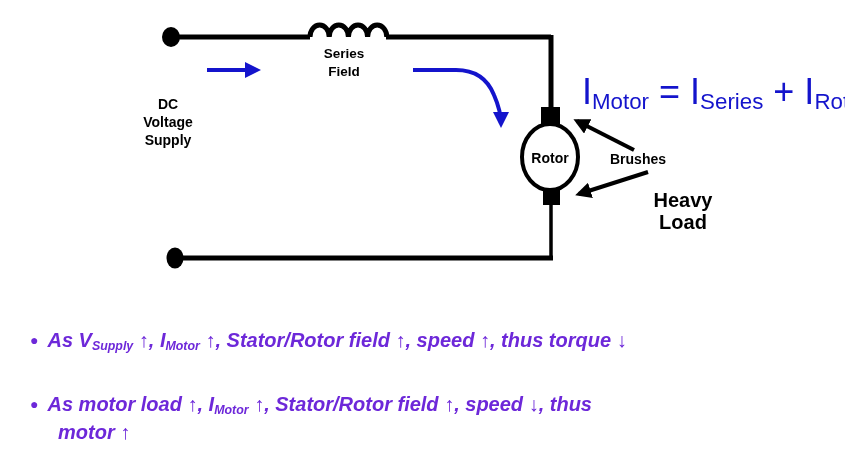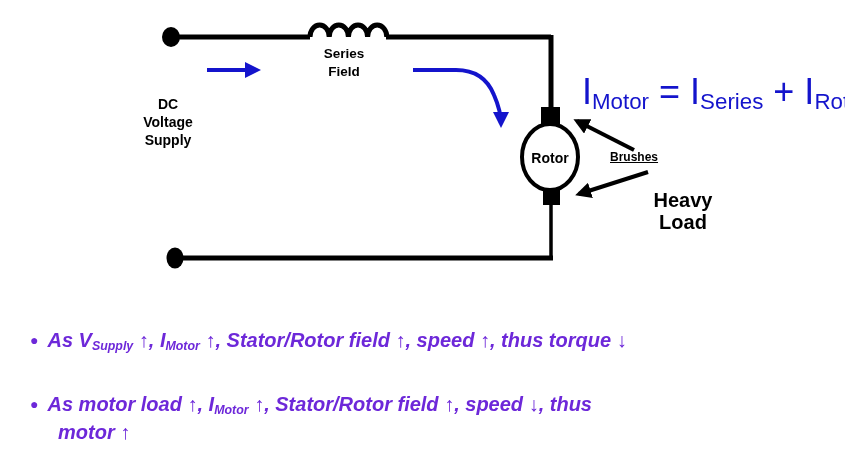--- a/index.html
+++ b/index.html
@@ -17,21 +17,21 @@
     position: absolute;
     color: #000;
     font-weight: bold;
     white-space: pre-line;
     text-align: center;
     line-height: 1.3;
   }
   .lbl-dc      { left: 118px; top: 95px;  width: 100px; font-size: 14px; }
   .lbl-series  { left: 294px; top: 45px;  width: 100px; font-size: 13.5px; }
   .lbl-rotor   { left: 520px; top: 149px; width: 60px;  font-size: 14px; }
-  .lbl-brushes { left: 610px; top: 150px; font-size: 12px; text-align: right; text-decoration: underline; }
+  .lbl-brushes { left: 610px; top: 150px; font-size: 14px; text-align: right; }
   .lbl-heavy   { left: 607px; top: 189px; width: 152px; font-size: 20px; line-height: 1.12; }
   .blue-math {
     position: absolute;
     color: var(--blue);
     font-weight: normal;
     font-size: 36px;
     white-space: nowrap;
     margin-top: 37px;
   }
   .math-imotor { left: 210px; top: 88px; }

